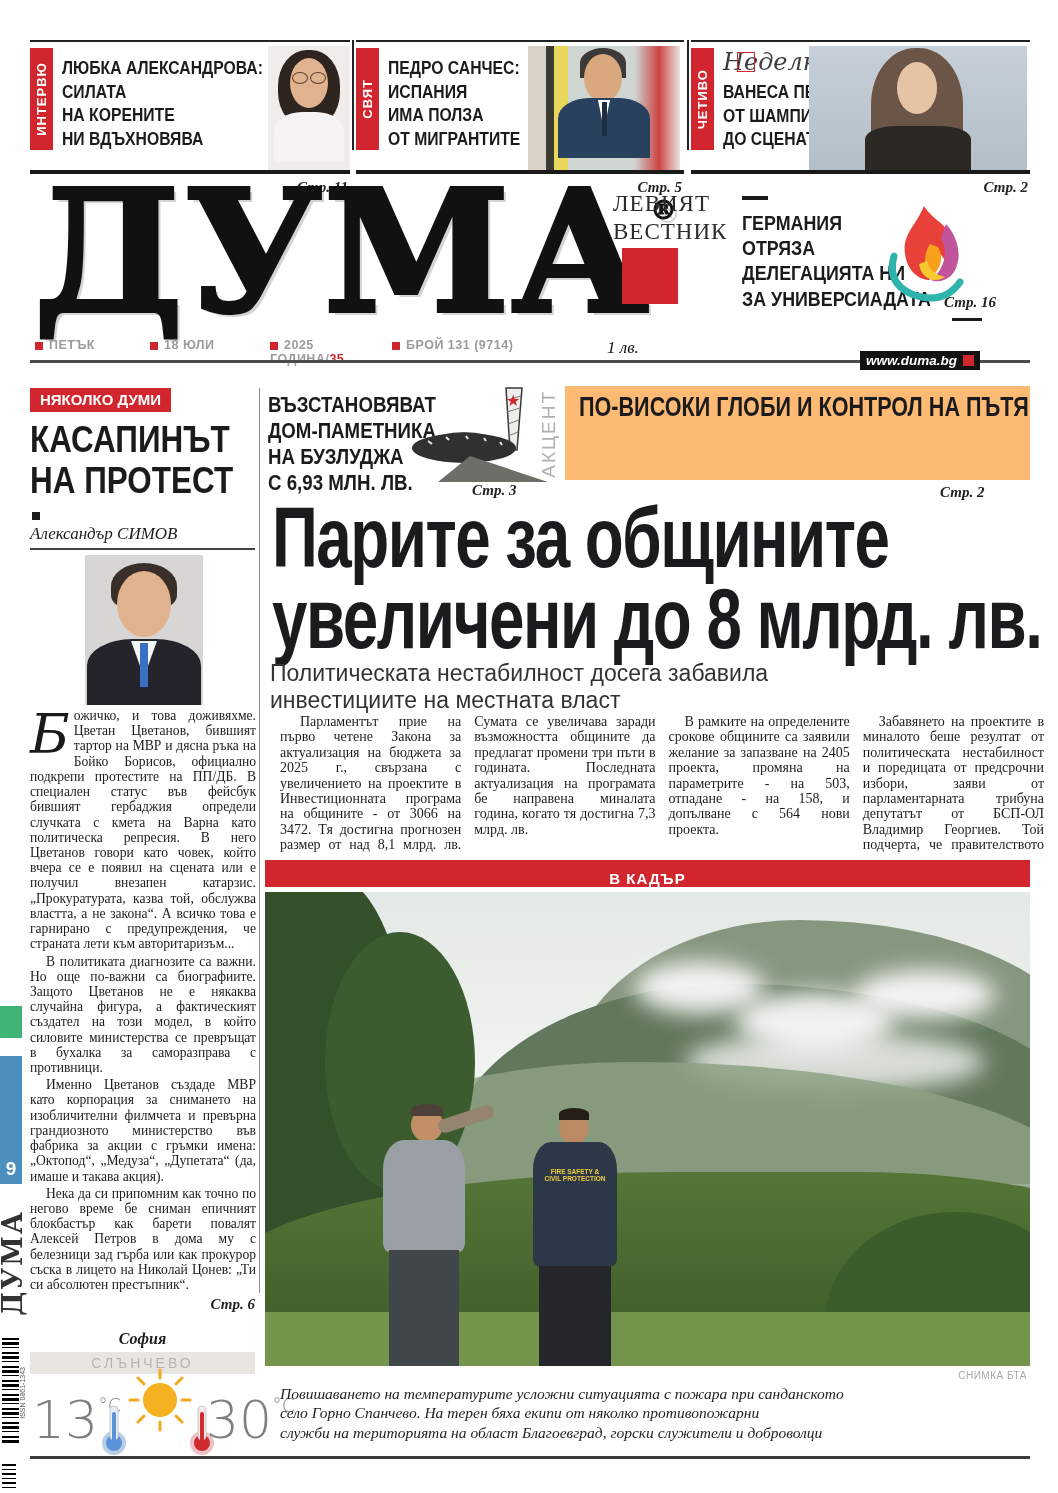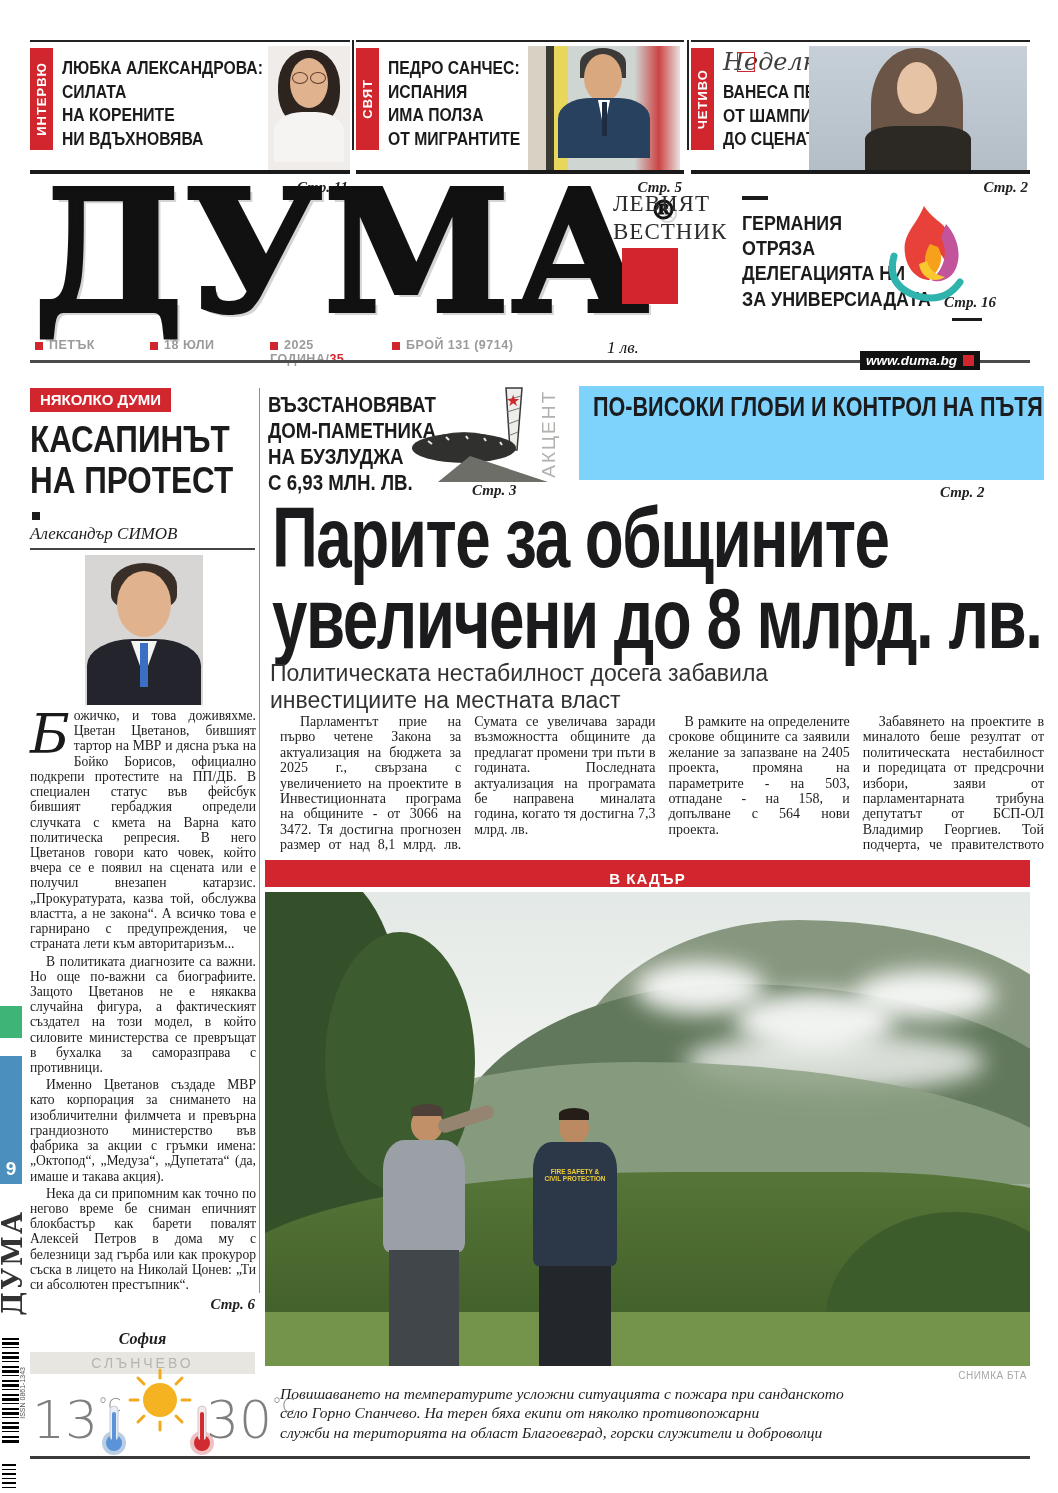--- a/index.html
+++ b/index.html
@@ -67,21 +67,21 @@
   
   #main-vline{position:absolute;left:259px;top:388px;width:1px;height:905px;background:#8f8f8f;}
   
   #buz-head{position:absolute;left:268px;top:392px;font-size:22px;line-height:1.18;}
   #buz-art{position:absolute;left:408px;top:386px;}
   #buz-page{position:absolute;left:472px;top:482px;}
   
   #akc-label{position:absolute;left:538px;top:388px;height:92px;display:flex;align-items:center;}
   #akc-label span{writing-mode:vertical-rl;transform:rotate(180deg);font-family:"Liberation Sans",sans-serif;
                   font-size:19px;color:#b3b1ad;letter-spacing:2px;}
-  #akc-box{position:absolute;left:565px;top:386px;width:465px;height:94px;background:#7dd3fc;margin-left:14px;}
+  #akc-box{position:absolute;left:565px;top:386px;width:465px;height:94px;background:#fdba74;}
   #akc-head{position:absolute;left:14px;top:6px;font-size:27px;}
   #akc-text{position:absolute;left:12px;top:40px;width:440px;font-style:italic;font-size:16px;line-height:1.16;
             text-align:justify;text-indent:22px;color:#222;}
   #akc-page{position:absolute;left:940px;top:484px;}
   
   #lead-head{position:absolute;left:272px;top:498px;font-size:85px;line-height:.95;letter-spacing:-2px;}
   #lead-sub{position:absolute;left:270px;top:660px;font-family:"Liberation Sans",sans-serif;font-size:23px;
             line-height:1.18;color:#333;}
   #lead-cols{position:absolute;left:280px;top:714px;width:764px;height:144px;column-count:4;column-gap:13px;
              font-size:14px;line-height:1.1;text-align:justify;overflow:hidden;}

